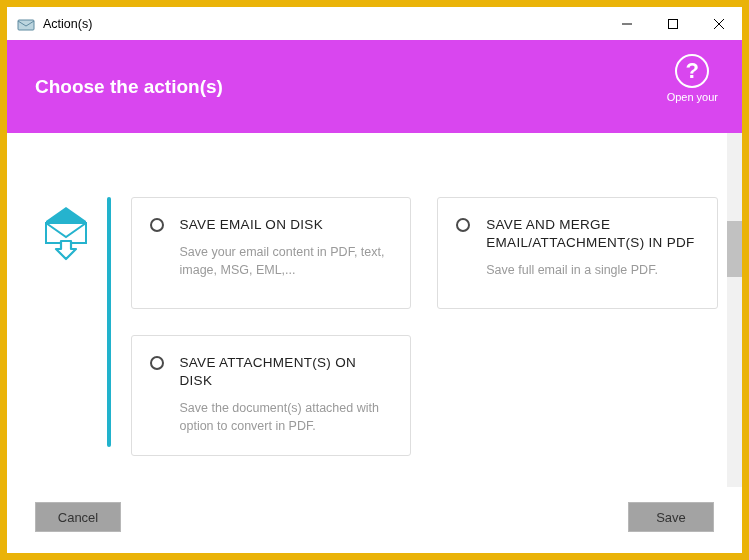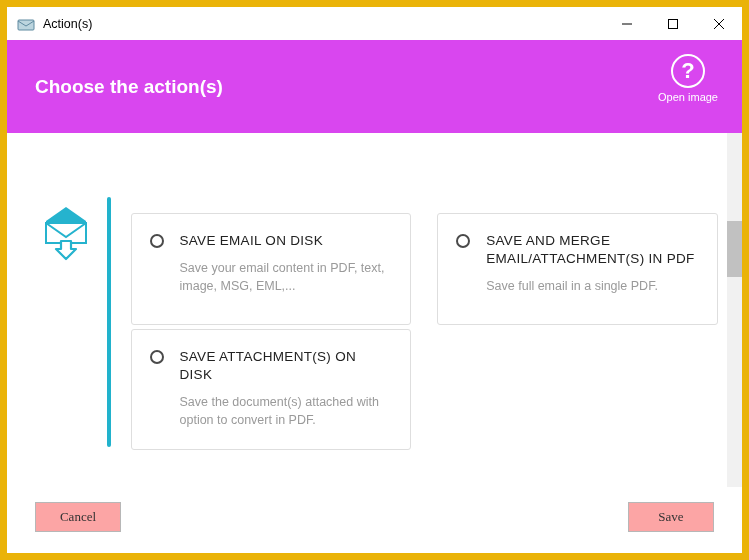--- a/index.html
+++ b/index.html
@@ -16,33 +16,33 @@
   .help { position: absolute; right: 24px; top: 14px; display: flex; flex-direction: column; align-items: center; cursor: pointer; }
   .help .ring { width: 34px; height: 34px; border: 2.5px solid #fff; border-radius: 50%; display: flex; align-items: center; justify-content: center; font-size: 22px; font-weight: 600; }
   .help .label { font-size: 11px; margin-top: 3px; }
 
   .body { flex: 1; position: relative; background: #fff; display: flex; }
   .scrollarea { flex: 1; overflow: hidden; padding: 64px 24px 0 18px; display: flex; }
   .left-iconcol { width: 82px; display: flex; justify-content: center; padding-top: 8px; }
   .left-iconcol .envicon { color: #20b2cc; }
   .vrule { width: 3.5px; background: #21b2cc; height: 250px; margin-top: 0; margin-right: 20px; border-radius: 2px;}
 
-  .grid { flex: 1; display: grid; grid-template-columns: 1fr 1fr; gap: 4px 26px; align-content: start; margin-top: 16px; }
+  .grid { flex: 1; display: grid; grid-template-columns: 1fr 1fr; gap: 26px 26px; align-content: start; }
   .card { border: 1px solid #dedede; border-radius: 3px; padding: 18px 18px 20px 18px; display: flex; cursor: pointer; background: #fff; min-height: 112px; }
   .card .radio { width: 14px; height: 14px; border: 2px solid #4a4a4a; border-radius: 50%; flex: 0 0 auto; margin-top: 2px; margin-right: 16px; }
   .card .ct { flex: 1; }
   .card .ct .ctitle { font-size: 13.5px; letter-spacing: 0.3px; color: #222; font-weight: 400; text-transform: uppercase; line-height: 1.35; }
   .card .ct .cdesc { font-size: 12.5px; color: #9a9a9a; margin-top: 10px; line-height: 1.4; }
 
   .scrollbar-track { position: absolute; right: 0; top: 0; bottom: 0; width: 15px; background: #f1f1f1; }
   .scrollbar-thumb { position: absolute; right: 0; width: 15px; height: 56px; background: #c1c1c1; top: 88px; }
 
   .footer { height: 66px; display: flex; align-items: center; padding: 0 28px 6px 28px; background: #fff; }
   .footer .spacer { flex: 1; }
-  .btn { min-width: 86px; height: 30px; background: #fca5a5; border: 1px solid #b7b7b7; font-size: 13px; color: #333; display: flex; align-items: center; justify-content: center; cursor: pointer; font-family: Liberation Serif, serif; }
+  .btn { min-width: 86px; height: 30px; background: #a3a3a3; border: 1px solid #b7b7b7; font-size: 13px; color: #333; display: flex; align-items: center; justify-content: center; cursor: pointer; }
 </style>
 </head>
 <body>
 
 <div class="window">
 
   <div class="titlebar">
     <span class="app-icon">
       <svg width="18" height="18" viewBox="0 0 18 18">
         <rect x="1" y="5" width="16" height="10" rx="1" fill="#bcd5df" stroke="#5f8aa0" stroke-width="1"></rect>
@@ -67,21 +67,21 @@
         </svg>
     </div>
   </div>
 
   <div class="header">
     <h1>Choose the action(s)</h1>
     <div class="help">
       <div class="ring">
           <span>?</span>
         </div>
-      <div class="label">Open image</div>
+      <div class="label">Open your</div>
     </div>
   </div>
 
   <div class="body">
     <div class="scrollarea">
 
       <div class="left-iconcol">
         <span class="envicon">
           <svg width="48" height="56" viewBox="0 0 48 56">
             <path d="M24 2 L44 16 V18 H4 V16 Z" fill="#25b3ce"></path>

